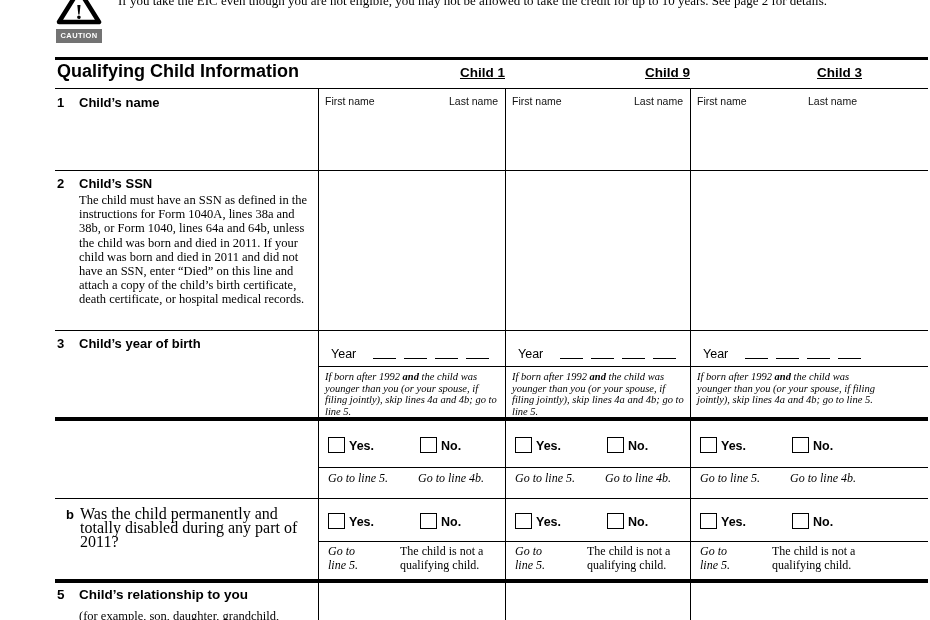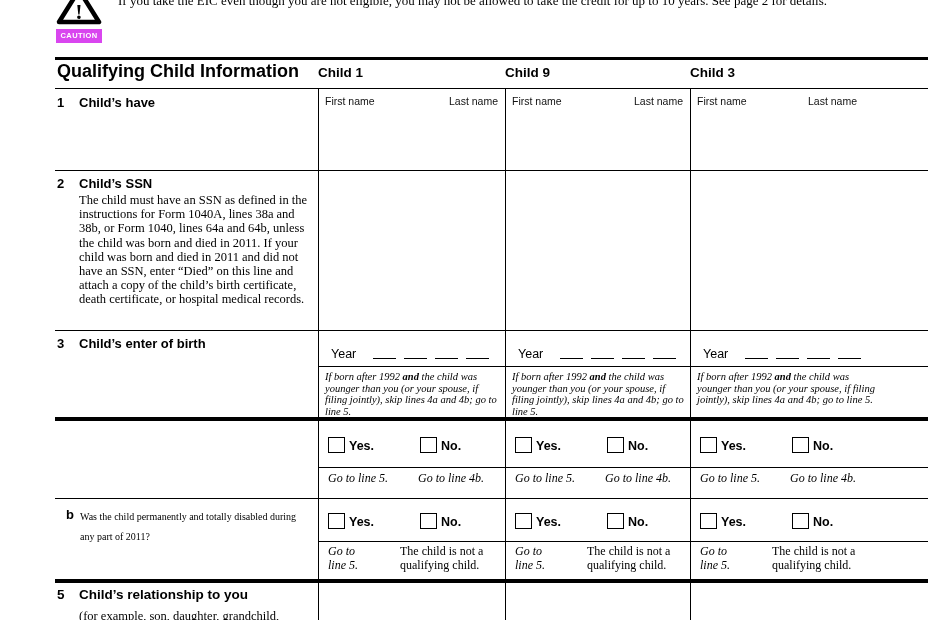--- a/index.html
+++ b/index.html
@@ -4,31 +4,31 @@
 <style>
   html,body{margin:0;padding:0;background:#fff;}
   .page{
     position:relative;width:930px;height:620px;background:#ffffff;
     font-family:"Liberation Serif", serif;color:#000;overflow:hidden;
   }
   .t{position:absolute;white-space:normal;}
   .sans{font-family:"Liberation Sans", sans-serif;}
   .b{font-weight:bold;}
   .i{font-style:italic;}
-  .center{text-align:left;}
+  .center{text-align:right;text-decoration:underline;}
   .hl,.vl{position:absolute;background:#000;}
   .vl{width:1px;}
   .cb{position:absolute;width:15px;height:14px;background:#fff;border:1.5px solid #000;}
   .field{position:absolute;background:transparent;}
   .namelabels{display:flex;justify-content:space-between;font-family:"Liberation Sans", sans-serif;font-size:10.5px;color:#111;}
   .qrow{display:flex;}
   .qnum{flex:0 0 23px;font-family:"Liberation Sans", sans-serif;font-weight:bold;font-size:13px;}
   .qtext{font-size:12.5px;line-height:14px;}
   .yearblank{display:inline-block;width:23px;height:13px;margin-right:8px;border-bottom:1.6px solid #000;}
-  .caution-box{background:#d946ef;color:#fff;font-family:"Liberation Sans", sans-serif;
+  .caution-box{background:#737373;color:#fff;font-family:"Liberation Sans", sans-serif;
     font-weight:bold;font-size:7.5px;text-align:center;letter-spacing:.4px;
     height:14px;line-height:14px;width:46px;}
 </style>
 </head>
 <body>
 
 <div class="page">
 
   <div class="t" style="left:56px;top:-13px;width:46px">
     <svg width="46" height="38" viewBox="0 0 46 38">
@@ -54,21 +54,21 @@
   <div class="vl" style="left:318px;top:88px;height:532px"></div>
   <div class="vl" style="left:505px;top:88px;height:532px"></div>
   <div class="vl" style="left:690px;top:88px;height:532px"></div>
 
   <div class="t sans b" style="left:57px;top:61px;font-size:18px">Qualifying Child Information</div>
   <div class="t sans b center" style="left:318px;top:65px;width:187px;font-size:13.5px">Child 1</div>
   <div class="t sans b center" style="left:505px;top:65px;width:185px;font-size:13.5px">Child 9</div>
   <div class="t sans b center" style="left:690px;top:65px;width:172px;font-size:13.5px">Child 3</div>
 
   <div class="t sans b" style="left:57px;top:95px;font-size:13px">1</div>
-  <div class="t sans b" style="left:79px;top:95px;font-size:13px">Child’s have</div>
+  <div class="t sans b" style="left:79px;top:95px;font-size:13px">Child’s name</div>
 
   <div class="t namelabels" style="left:325px;top:95px;width:173px">
     <span>First name</span>
     <span>Last name</span>
   </div>
   <div class="t namelabels" style="left:512px;top:95px;width:171px">
     <span>First name</span>
     <span>Last name</span>
   </div>
   <div class="t namelabels" style="left:697px;top:95px;width:160px">
@@ -82,21 +82,21 @@
 
   <div class="t sans b" style="left:57px;top:176px;font-size:13px">2</div>
   <div class="t sans b" style="left:79px;top:176px;font-size:13px">Child’s SSN</div>
   <div class="t" style="left:79px;top:193px;width:240px;font-size:12.5px;line-height:14.2px">The child must have an SSN as defined in the instructions for Form 1040A, lines 38a and 38b, or Form 1040, lines 64a and 64b, unless the child was born and died in 2011. If your child was born and died in 2011 and did not have an SSN, enter “Died” on this line and attach a copy of the child’s birth certificate, death certificate, or hospital medical records.</div>
 
   <div class="field" style="left:319px;top:171px;width:185px;height:158px"></div>
   <div class="field" style="left:506px;top:171px;width:183px;height:158px"></div>
   <div class="field" style="left:691px;top:171px;width:236px;height:158px"></div>
 
   <div class="t sans b" style="left:57px;top:336px;font-size:13px">3</div>
-  <div class="t sans b" style="left:79px;top:336px;font-size:13px">Child’s enter of birth</div>
+  <div class="t sans b" style="left:79px;top:336px;font-size:13px">Child’s year of birth</div>
 
   <div class="t sans" style="left:331px;top:347px;font-size:12.5px">Year</div>
   <div class="t" style="left:373px;top:345px">
     <span class="yearblank"></span><span class="yearblank"></span><span class="yearblank"></span><span class="yearblank"></span>
   </div>
   <div class="t i" style="left:325px;top:371px;width:172px;font-size:10.5px;line-height:11.6px">
     <span>If born after 1992</span>
     <span class="b">and</span>
     <span>the child was younger than you (or your spouse, if filing jointly), skip lines 4a and 4b; go to line 5.</span>
   </div>
@@ -137,21 +137,21 @@
   <div class="t i" style="left:605px;top:471px;font-size:12px">Go to line 4b.</div>
 
   <div class="cb" style="left:700px;top:437px"></div>
   <div class="t sans b" style="left:721px;top:439px;font-size:12.5px">Yes.</div>
   <div class="cb" style="left:792px;top:437px"></div>
   <div class="t sans b" style="left:813px;top:439px;font-size:12.5px">No.</div>
   <div class="t i" style="left:700px;top:471px;font-size:12px">Go to line 5.</div>
   <div class="t i" style="left:790px;top:471px;font-size:12px">Go to line 4b.</div>
 
   <div class="t sans b" style="left:66px;top:507px;font-size:13px">b</div>
-  <div class="t" style="left:80px;top:507px;width:232px;font-size:10px;line-height:20px">Was the child permanently and totally disabled during any part of 2011?</div>
+  <div class="t" style="left:80px;top:507px;width:232px;font-size:16px;line-height:14px">Was the child permanently and totally disabled during any part of 2011?</div>
 
   <div class="cb" style="left:328px;top:513px"></div>
   <div class="t sans b" style="left:349px;top:515px;font-size:12.5px">Yes.</div>
   <div class="cb" style="left:420px;top:513px"></div>
   <div class="t sans b" style="left:441px;top:515px;font-size:12.5px">No.</div>
   <div class="t i" style="left:328px;top:545px;width:46px;font-size:12px;line-height:13.5px">Go to line 5.</div>
   <div class="t" style="left:400px;top:545px;width:120px;font-size:12px;line-height:13.5px">The child is not a qualifying child.</div>
 
   <div class="cb" style="left:515px;top:513px"></div>
   <div class="t sans b" style="left:536px;top:515px;font-size:12.5px">Yes.</div>

